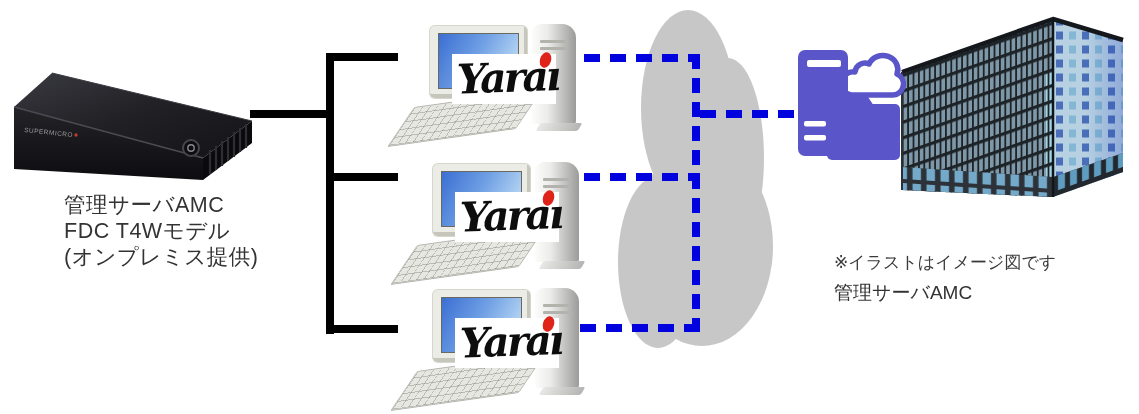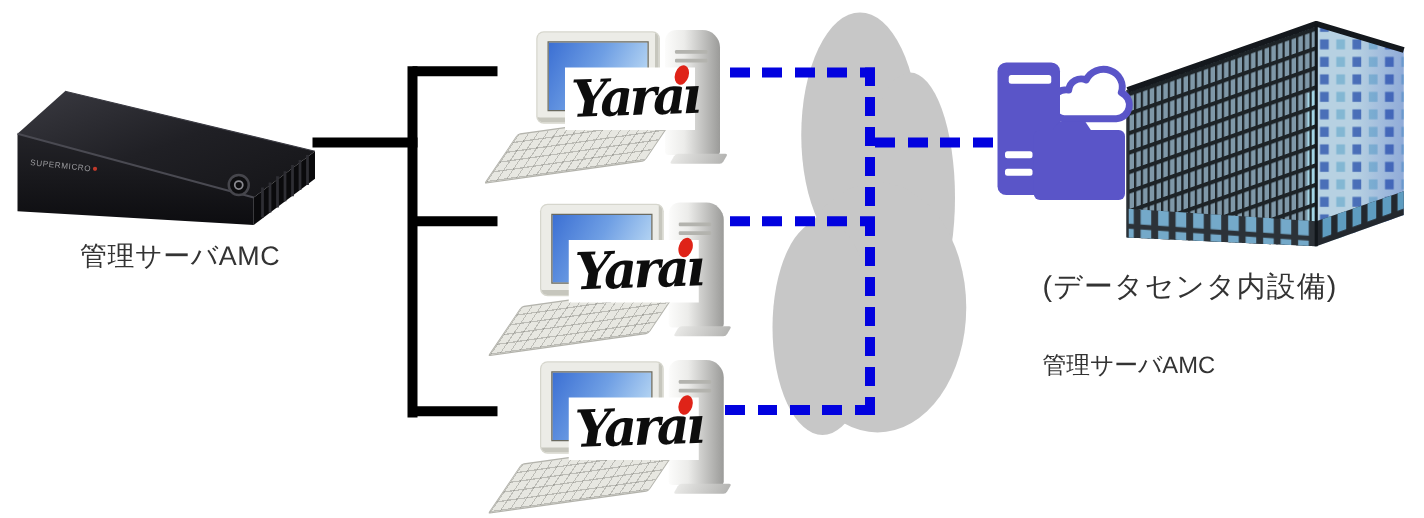--- a/index.html
+++ b/index.html
@@ -101,20 +101,22 @@
     <path d="M14,107 L203,158" stroke="#4a4a52" stroke-width="1.5" fill="none"></path>
     <path d="M52,73 L252,121" stroke="#3c3c44" stroke-width="1" fill="none"></path>
     <circle cx="191" cy="148" r="8" fill="#0d0d0f" stroke="#46464c" stroke-width="2"></circle>
     <circle cx="191" cy="148" r="3.2" fill="none" stroke="#8a8a90" stroke-width="1.4"></circle>
     <text x="24" y="132" transform="rotate(6 24 132)" font-size="6.5" fill="#9a9a9e" font-family="Liberation Sans, sans-serif" letter-spacing="0.5">SUPERMICRO</text>
     <circle cx="76" cy="135" r="1.7" fill="#c0392b"></circle>
   </svg>
 
   <div class="abs label-left">
     <div>管理サーバAMC</div>
+    <div>FDC T4Wモデル</div>
+    <div>(オンプレミス提供)</div>
   </div>
 
   <div class="abs bline bl-server"></div>
   <div class="abs bline bl-trunk"></div>
   <div class="abs bline bl-b1"></div>
   <div class="abs bline bl-b2"></div>
   <div class="abs bline bl-b3"></div>
 
   <svg class="abs" style="left:615px;top:5px;" width="175" height="350" viewBox="615 5 175 350">
     <g fill="#c7c7c7">
@@ -174,21 +176,21 @@
   <svg class="abs" style="left:790px;top:42px;" width="120" height="125" viewBox="790 42 120 125">
     <path d="M853,95 L893,95 A11,11 0 0 0 897,74 A15,14 0 0 0 869,64 A10,10 0 0 0 855,72 A11.5,11.5 0 0 0 851,95 Z" fill="#ffffff" stroke="#5a55c8" stroke-width="5.5" stroke-linejoin="round"></path>
     <rect x="798" y="50" width="50" height="106" rx="7" fill="#5a55c8"></rect>
     <rect x="807" y="60" width="34" height="7" rx="2" fill="#fff"></rect>
     <rect x="804" y="121" width="22" height="5.5" rx="2" fill="#fff"></rect>
     <rect x="804" y="135" width="22" height="5.5" rx="2" fill="#fff"></rect>
     <polygon points="840,106 848,97 868,97 874,106" fill="#5a55c8"></polygon>
     <rect x="827" y="104" width="73" height="56" rx="5" fill="#5a55c8"></rect>
   </svg>
 
-  <div class="abs dc-caption">(データセンタ内設備)</div>
+  <div class="abs dc-note">※イラストはイメージ図です</div>
   <div class="abs dc-label">
     <div>管理サーバAMC</div>
   </div>
 
   <div class="pc pc1">
     <div class="tower">
       <div class="slot slot1"></div>
       <div class="slot slot2"></div>
     </div>
     <div class="tower-foot"></div>

